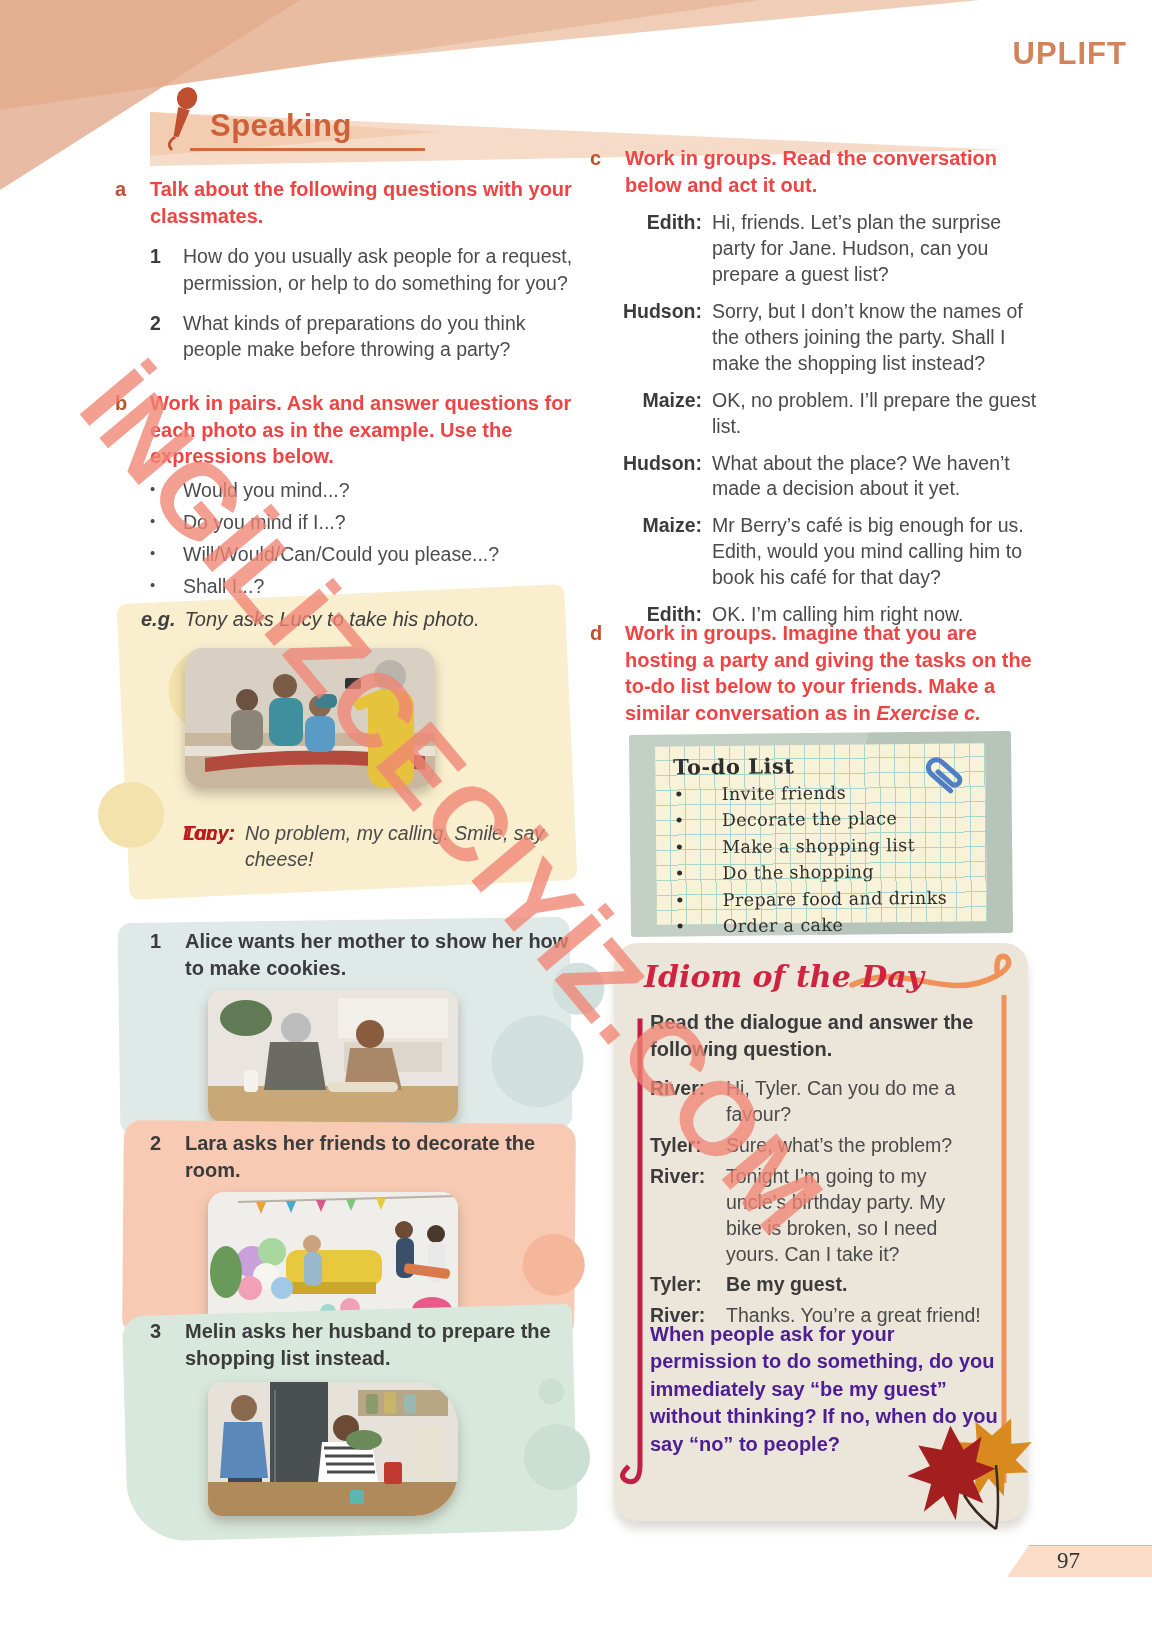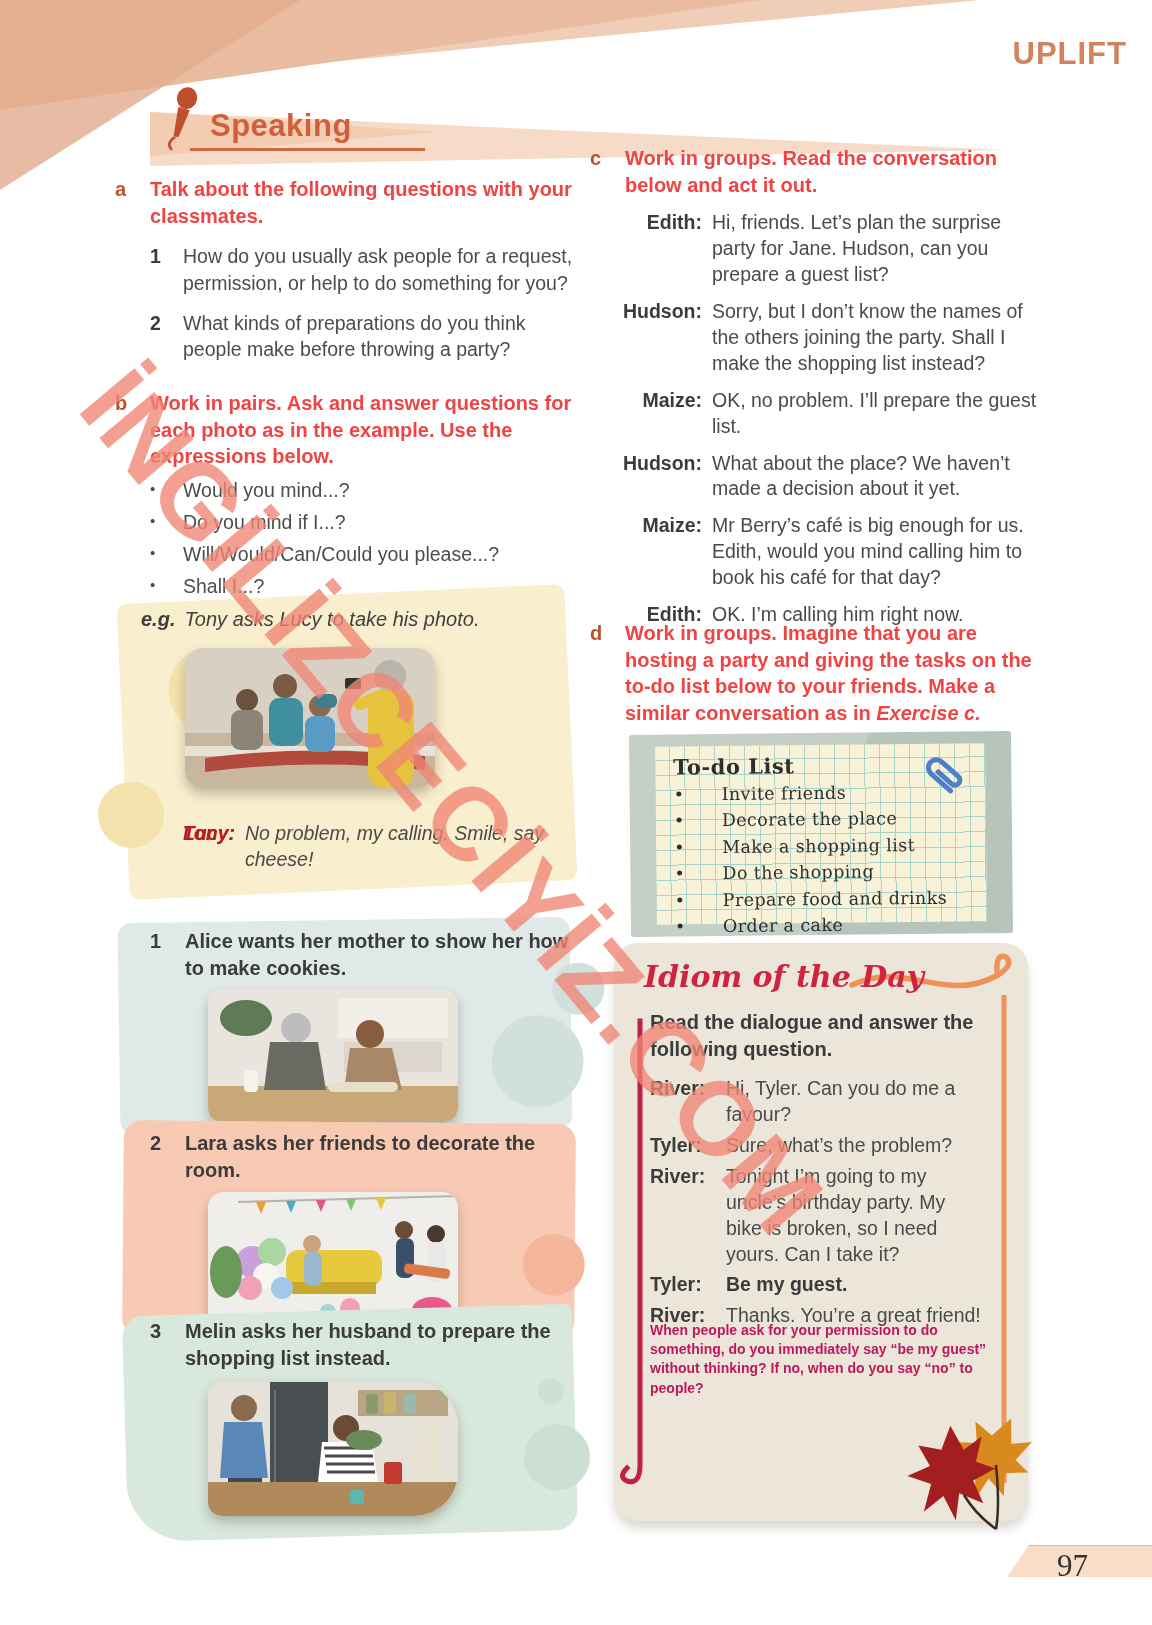--- a/index.html
+++ b/index.html
@@ -66,30 +66,30 @@
              box-shadow:0 8px 10px rgba(120,110,95,.25);}
   #idiom-title{position:absolute;left:30px;top:16px;font-family:"DejaVu Serif",serif;font-style:italic;font-weight:bold;
                font-size:30px;color:#cf2340;}
   #idiom-border-svg{position:absolute;left:0;top:0;width:414px;height:578px;}
   #idiom-instruction{position:absolute;left:36px;top:66px;width:368px;font-size:20px;font-weight:bold;color:#3b3b3b;line-height:1.33;}
   #idiom-dialogue{position:absolute;left:36px;top:128px;width:350px;}
   .i-dlg-row{position:relative;margin-top:5px;font-size:19.5px;line-height:1.33;}
   .i-speaker{position:absolute;left:0;top:0;width:66px;font-weight:bold;color:#3b3b3b;}
   .i-text{display:block;margin-left:76px;width:258px;}
   .i-bold{font-weight:bold;color:#3b3b3b;}
-  #idiom-question{position:absolute;left:36px;top:378px;width:352px;font-size:14px;font-weight:bold;color:#be185d;line-height:1.37;}
+  #idiom-question{position:absolute;left:36px;top:378px;width:352px;font-size:20px;font-weight:bold;color:#4c1d95;line-height:1.37;}
   #leaves{position:absolute;right:-6px;bottom:-14px;}
   
   #watermark{left:148px;top:348px;transform:rotate(50deg);transform-origin:0 0;
              font-size:104px;font-weight:bold;color:rgba(240,133,117,.78);letter-spacing:2px;
              white-space:nowrap;z-index:40;pointer-events:none;}
   
   #page-ribbon{right:0;bottom:48px;width:145px;height:31px;background:#f9ddc8;
                clip-path:polygon(22px 0,100% 0,100% 100%,0 100%);border-top:1px solid #e3b694;}
-  #page-number{position:absolute;left:50px;top:2px;font-family:"Liberation Serif",serif;font-size:31px;color:#333;}
+  #page-number{position:absolute;left:50px;top:2px;font-family:"Liberation Serif",serif;font-size:23px;color:#333;}
 </style>
 </head>
 <body>
 
 <div id="page">
 
   <svg id="top-deco" class="abs" viewBox="0 0 1152 200" aria-hidden="true">
     <polygon points="0,0 980,0 330,62 0,62" fill="#f0cdb6"></polygon>
     <polygon points="0,0 760,0 0,110" fill="#e9bba0"></polygon>
     <polygon points="0,0 300,0 0,190" fill="#e2ab8d" opacity=".8"></polygon>

